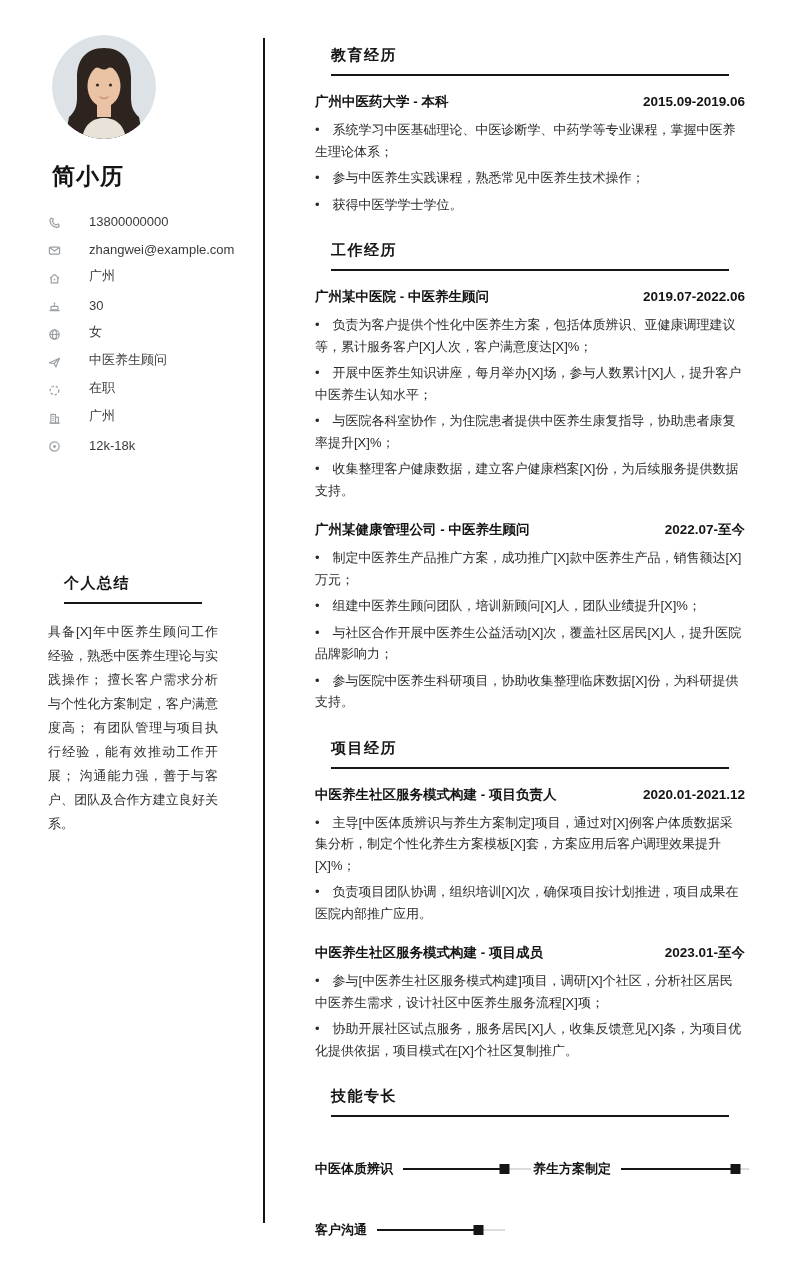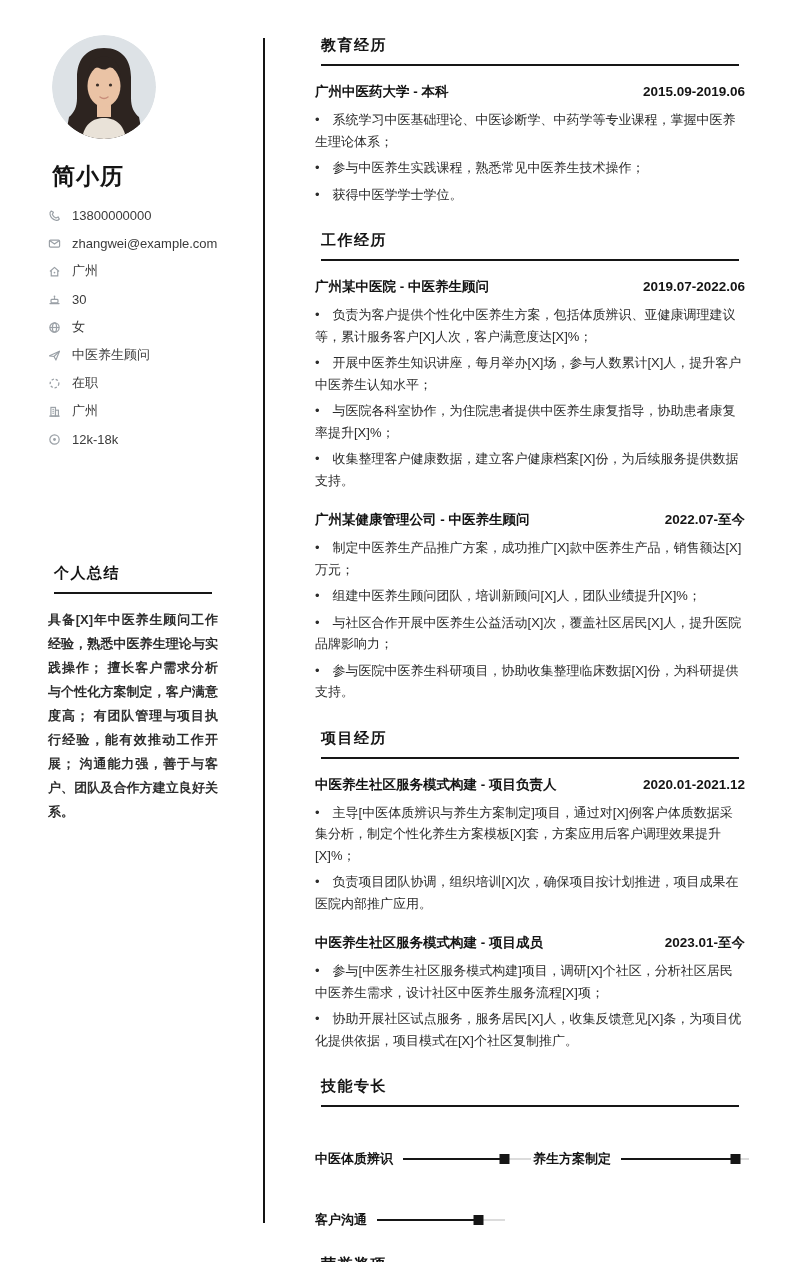--- a/index.html
+++ b/index.html
@@ -4,26 +4,26 @@
 <style>
   html,body{margin:0;padding:0;width:794px;height:1262px;background:#ffffff;
     font-family:"Liberation Sans","DejaVu Sans",sans-serif;color:#222;}
   .page{position:relative;width:794px;height:1262px;background:#fff;overflow:hidden;}
 
   
   .sidebar{position:absolute;left:48px;top:0;width:170px;height:100%;}
   .avatar{position:absolute;left:4px;top:35px;width:104px;height:104px;border-radius:50%;overflow:hidden;}
   .name{position:absolute;left:4px;top:161px;font-size:23px;font-weight:700;color:#141414;letter-spacing:1px;}
   .contacts{position:absolute;left:0;top:201px;width:170px;}
-  .contact{display:flex;align-items:center;gap:11px;height:28px;font-size:13px;color:#3a3a3a;}
+  .contact{display:flex;align-items:flex-end;gap:28px;height:28px;font-size:13px;color:#3a3a3a;}
   .contact svg{flex:0 0 auto;display:block;}
   .summary{position:absolute;left:0;top:558px;width:170px;}
   .sec-title{font-size:15px;font-weight:700;color:#141414;letter-spacing:1.5px;
-    padding-bottom:9px;border-bottom:2px solid #161616;margin:6px;}
-  .summary p{margin:14px 0 0;font-size:13px;line-height:24px;color:#2e2e2e;text-align:justify;font-weight:bold;}
+    padding-bottom:9px;border-bottom:2px solid #161616;margin:16px;}
+  .summary p{margin:14px 0 0;font-size:13px;line-height:24px;color:#2e2e2e;text-align:justify;}
 
   
   .divider{position:absolute;left:263px;top:38px;width:2px;height:1185px;background:#141414;}
 
   
   .main{position:absolute;left:315px;top:30px;width:430px;}
   .section{margin:0 0 26px;}
   .entry{margin-top:17px;}
   .entry + .entry{margin-top:20px;}
   .entry-head{display:flex;justify-content:space-between;align-items:baseline;

